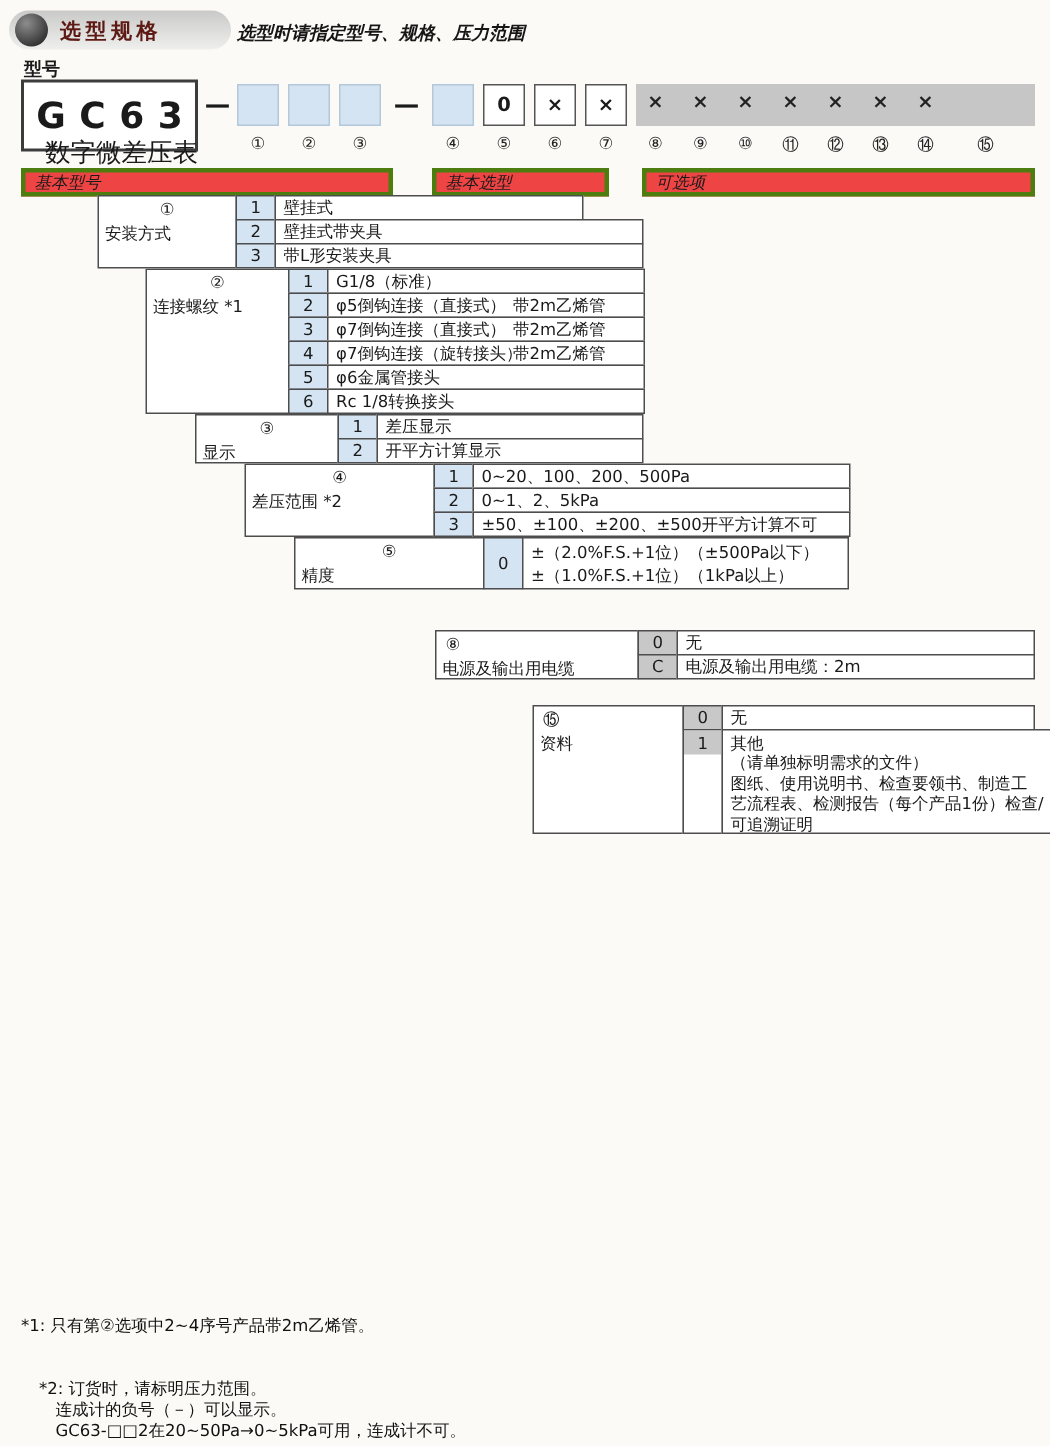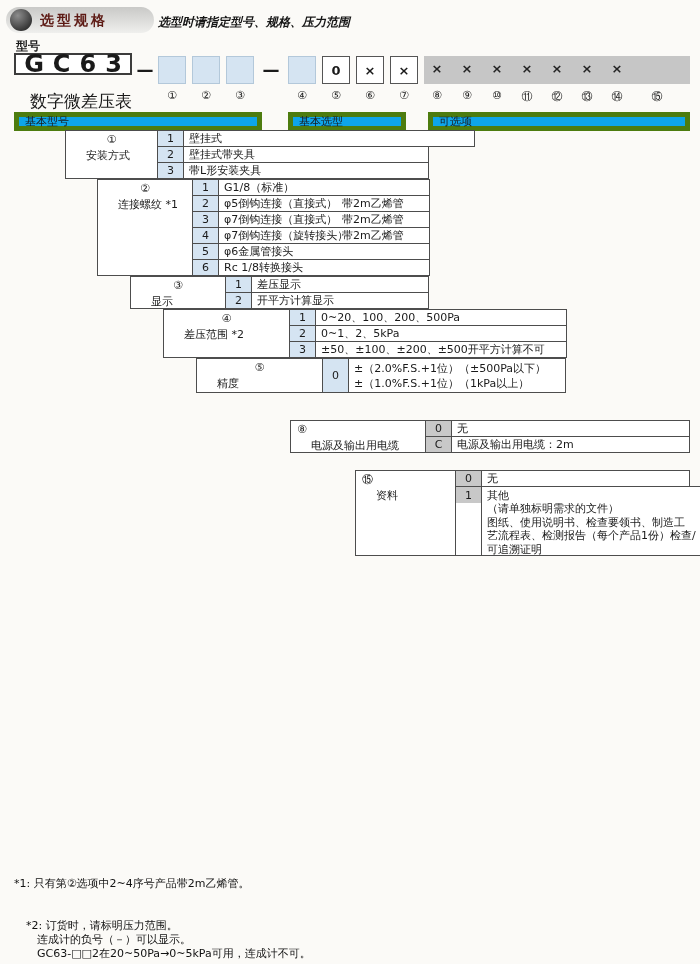--- a/index.html
+++ b/index.html
@@ -9,41 +9,41 @@
 
   
   .title-band { position:absolute; left:6px; top:7px; width:148px; height:26px; border-radius:13px;
                 background:linear-gradient(to bottom,#c9c9c7,#efefed); }
   .title-dot  { position:absolute; left:10px; top:9px; width:22px; height:22px; border-radius:50%;
                 background:radial-gradient(circle at 35% 30%,#8d8d8d,#161616); }
   .title-text { position:absolute; left:40px; top:12px; font-size:14px; font-weight:bold; color:#5d1a14; letter-spacing:3px; }
   .subtitle   { position:absolute; left:158px; top:14px; font-size:12px; font-weight:bold; color:#161616;font-style:italic; }
 
   .model-label { position:absolute; left:16px; top:38px; font-size:12px; font-weight:bold; }
-  .gc-box { position:absolute; left:14px; top:53px; width:118px; height:22px; border:2px solid #3c3c3c; background:#fff;
+  .gc-box { position:absolute; left:14px; top:53px; width:118px; height:48px; border:2px solid #3c3c3c; background:#fff;
             display:flex; align-items:center; justify-content:center; font-size:24px; font-weight:bold; letter-spacing:9px; padding-left:9px; }
   .dash { position:absolute; top:53px; width:26px; height:34px; display:flex; align-items:center; justify-content:center;
           font-size:17px; font-weight:bold; }
   .sq  { position:absolute; top:56px; width:28px; height:28px; background:#d5e4f2; border:1px solid #b3c8da; }
   .sqw { position:absolute; top:56px; width:28px; height:28px; background:#fff; border:1px solid #555;
          display:flex; align-items:center; justify-content:center; font-weight:bold; font-size:13px; }
   .graybar { position:absolute; left:424px; top:56px; width:266px; height:28px; background:#c6c6c6; }
   .gx  { position:absolute; top:61px; width:16px; text-align:center; font-size:13px; font-weight:bold; color:#222; }
   .num { position:absolute; top:89px; width:16px; text-align:center; font-size:11px; color:#222; }
   .caption { position:absolute; left:30px; top:90px; font-size:17px; }
 
   
-  .cellbox { position:absolute; border:5px solid #4d7c0f; background:#0ea5e9; font-size:11px;
-             display:flex; align-items:center; padding-left:6px; }
+  .cellbox { position:absolute; border:3px solid #4d7c0f; background:#ef4444; font-size:11px;
+             display:flex; align-items:center; padding-left:6px;font-style:italic; }
 
   
   .label-box { position:absolute; border:1px solid #4d4d4d; background:#fff; font-size:11px; padding-top:1px; }
   .g-num  { text-align:center; height:16px; line-height:16px; }
   .g-num.left { text-align:left; padding-left:6px; }
-  .g-name { padding-left:4px; line-height:16px; white-space:nowrap;margin-left:16px; }
+  .g-name { padding-left:4px; line-height:16px; white-space:nowrap; }
   .rows { position:absolute; }
   .row  { display:flex; height:17px; }
   .row + .row { margin-top:-1px; }
   .code { flex:0 0 27px; border:1px solid #4d4d4d; background:#d5e4f2;
           display:flex; align-items:center; justify-content:center; font-size:11px; }
   .code.gray { background:#c8c8c8; }
   .code.stack { flex-direction:column; justify-content:flex-start; background:#fff; }
   .code-top { width:100%; height:16px; background:#c8c8c8; display:flex; align-items:center; justify-content:center; }
   .desc { border:1px solid #4d4d4d; background:#fff; margin-left:-1px;
           display:flex; align-items:center; padding-left:5px; font-size:11px; white-space:nowrap; overflow:hidden; }
@@ -105,21 +105,21 @@
   <div class="cellbox" style="left:288px;top:112px;width:118px;height:19px">基本选型</div>
   <div class="cellbox" style="left:428px;top:112px;width:262px;height:19px">可选项</div>
 
   <div class="label-box" style="left:65px;top:130px;width:93px;height:49px">
     <div class="g-num">①</div>
     <div class="g-name">安装方式</div>
   </div>
   <div class="rows" style="left:157px;top:130px">
     <div class="row">
       <div class="code">1</div>
-      <div class="desc" style="width:292px">壁挂式</div>
+      <div class="desc" style="width:206px">壁挂式</div>
     </div>
     <div class="row">
       <div class="code">2</div>
       <div class="desc" style="width:246px">壁挂式带夹具</div>
     </div>
     <div class="row">
       <div class="code">3</div>
       <div class="desc" style="width:246px">带L形安装夹具</div>
     </div>
   </div>

